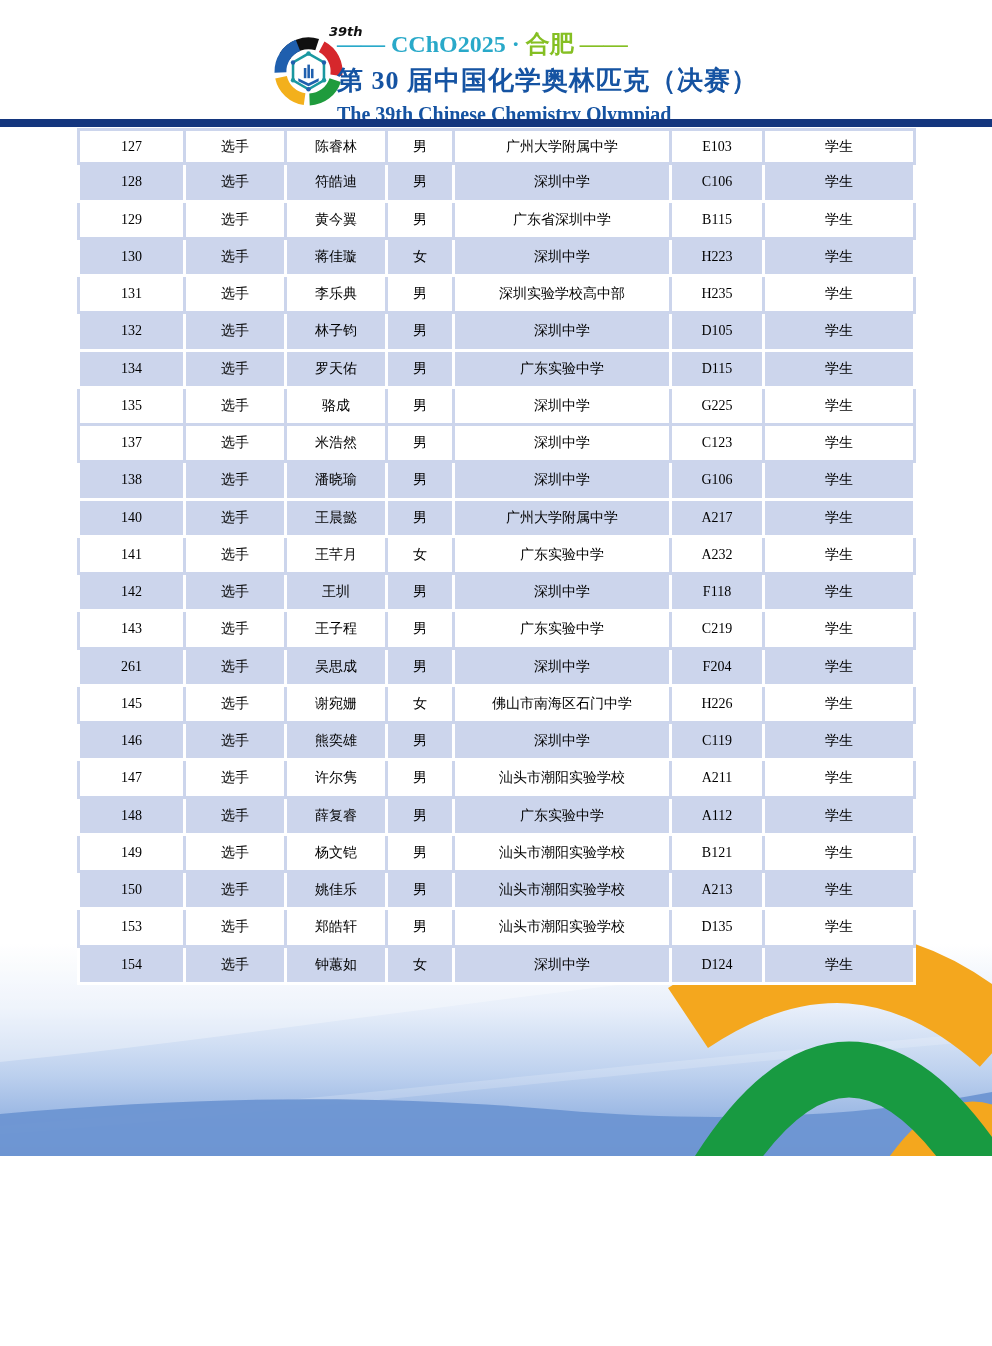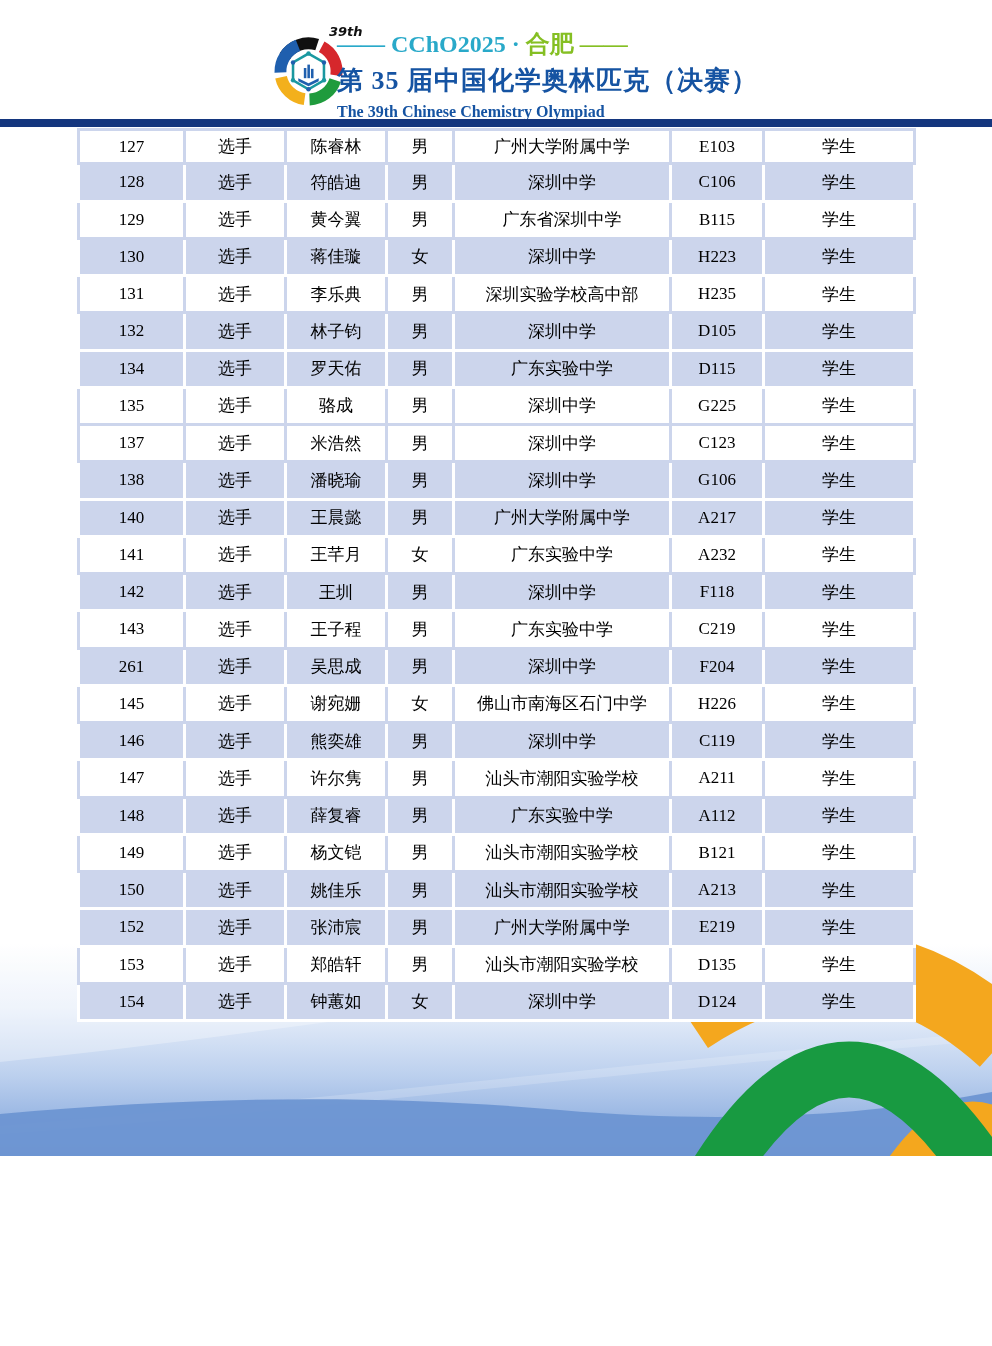--- a/index.html
+++ b/index.html
@@ -10,27 +10,27 @@
   .logo-emblem{position:absolute;left:266px;top:22px;width:85px;height:92px;}
   .badge39{position:absolute;left:329px;top:24px;font-family:"DejaVu Sans",sans-serif;
            font-style:italic;font-weight:bold;font-size:13px;color:#111;}
   .header-text{position:absolute;left:337px;top:28px;width:388px;text-align:left;
                font-family:Liberation Serif, serif;}
   .line1{font-size:24px;font-weight:bold;white-space:nowrap;}
   .line1 .dash-left,.line1 .brand,.line1 .sep{color:var(--brand_teal);}
   .line1 .city,.line1 .dash-right{color:var(--city_green);}
   .title-cn{font-size:26px;font-weight:bold;color:var(--title_blue);
             margin-top:3px;letter-spacing:1px;white-space:nowrap;}
-  .title-en{font-size:16px;font-weight:bold;color:var(--title_blue);margin-top:5px;}
+  .title-en{font-size:20px;font-weight:bold;color:var(--title_blue);margin-top:5px;}
   .navy-bar{position:absolute;top:119px;left:0;width:992px;height:8px;background:var(--navy_bar);}
 
   
   table.roster{position:absolute;left:77px;top:128px;width:839px;z-index:2;
                border-collapse:separate;border-spacing:0;table-layout:fixed;
-               font-size:17px;color:#000;}
+               font-size:14px;color:#000;}
   table.roster td{box-sizing:border-box;text-align:center;vertical-align:middle;
                   height:37.25px;padding:0;border-style:solid;border-width:0 3px 3px 0;}
   table.roster td:first-child{border-left-width:3px;}
   table.roster tr:first-child td{border-top-width:3px;}
   tr.plain td{background:#fff;border-color:var(--row_shade);}
   tr.shaded td{background:var(--row_shade);border-color:#fff;}
   .c1{width:109px}.c2{width:101px}.c3{width:101px}.c4{width:67px}
   .c5{width:217px}.c6{width:93px}.c7{width:151px}
 
   
@@ -69,21 +69,21 @@
     </g>
   </svg>
   <div class="badge39">39th</div>
 
   <div class="header-text">
     <div class="line1">
       <span class="dash-left">——</span>
       <span class="brand">CChO2025</span><span class="sep"> · </span><span class="city">合肥</span>
       <span class="dash-right">——</span>
     </div>
-    <div class="title-cn">第 35 届中国化学奥林匹克（决赛）</div>
+    <div class="title-cn">第 30 届中国化学奥林匹克（决赛）</div>
     <div class="title-en">The 39th Chinese Chemistry Olympiad</div>
   </div>
 
   <div class="navy-bar"></div>
 
   <table class="roster">
     <colgroup>
       <col class="c1">
         <col class="c2">
         <col class="c3">
@@ -273,29 +273,20 @@
           <td>B121</td>
           <td>学生</td>
         </tr>
         <tr class="shaded">
           <td>150</td>
           <td>选手</td>
           <td>姚佳乐</td>
           <td>男</td>
           <td>汕头市潮阳实验学校</td>
           <td>A213</td>
-          <td>学生</td>
-        </tr>
-        <tr class="shaded">
-          <td>152</td>
-          <td>选手</td>
-          <td>张沛宸</td>
-          <td>男</td>
-          <td>广州大学附属中学</td>
-          <td>E219</td>
           <td>学生</td>
         </tr>
         <tr class="plain">
           <td>153</td>
           <td>选手</td>
           <td>郑皓轩</td>
           <td>男</td>
           <td>汕头市潮阳实验学校</td>
           <td>D135</td>
           <td>学生</td>

